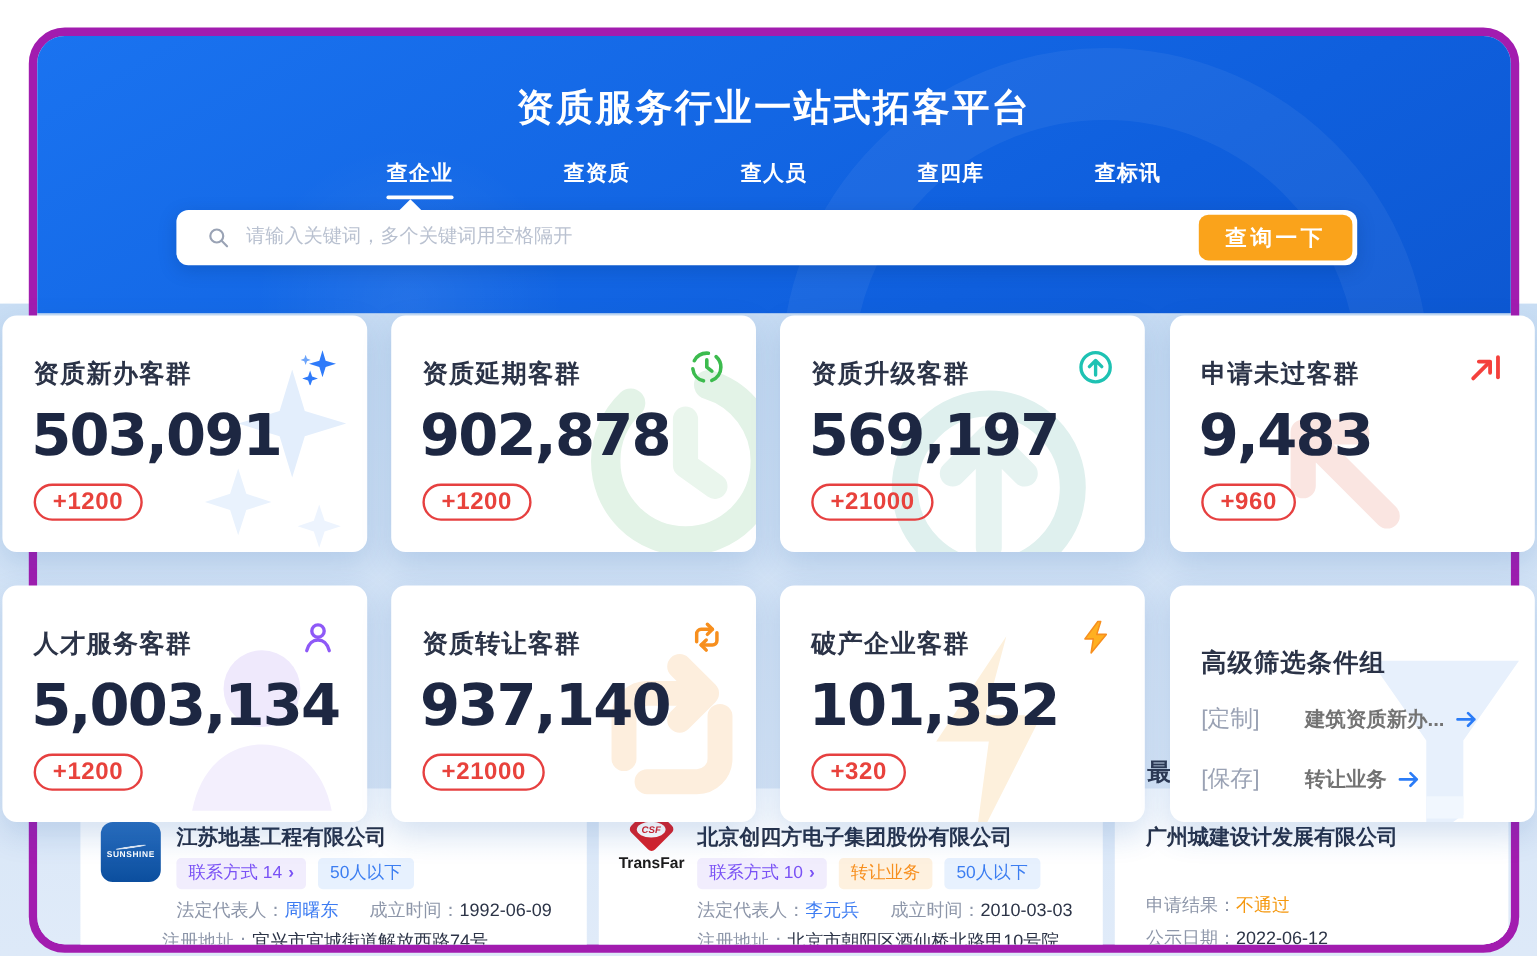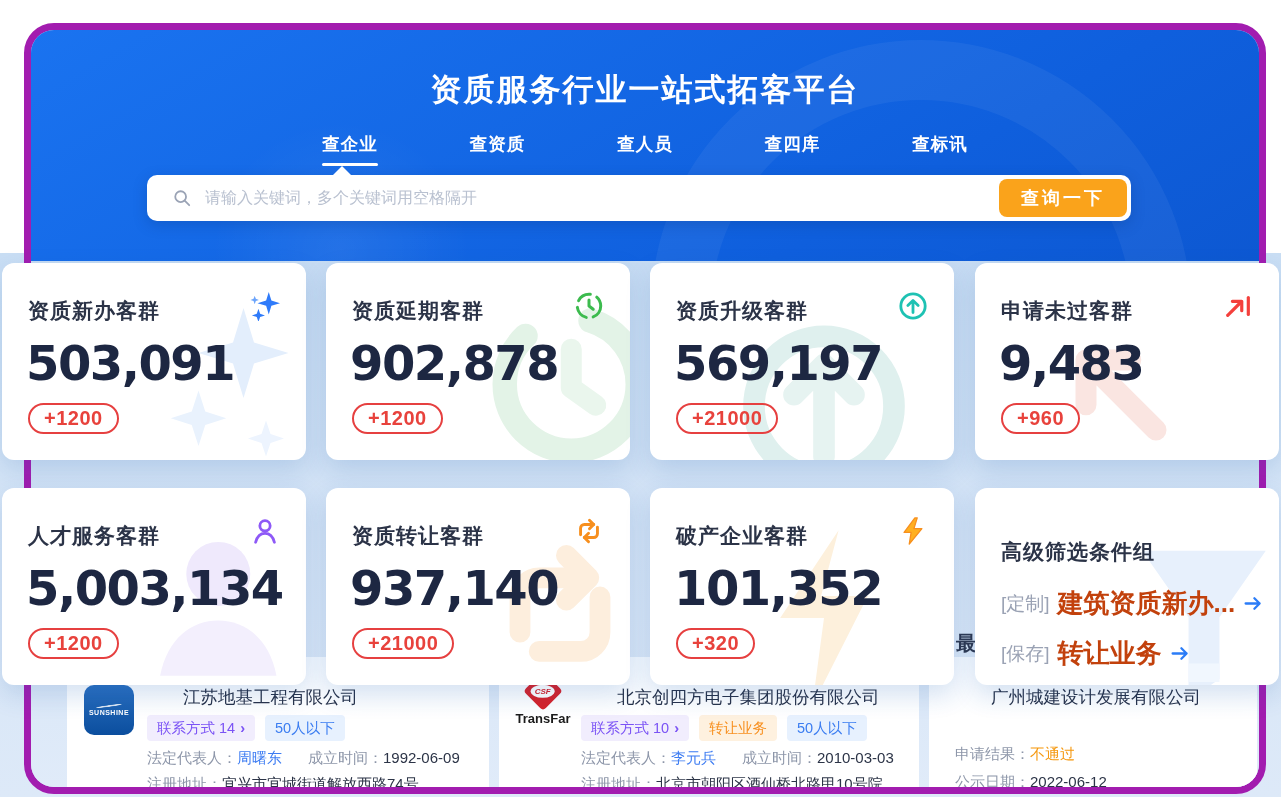--- a/index.html
+++ b/index.html
@@ -42,24 +42,24 @@
   .card-icon{position:absolute;right:26px;top:28px;width:30px;height:30px;}
   .card-value{position:absolute;left:24px;top:72px;font-size:48px;font-weight:700;color:#1d2742;letter-spacing:-1.5px;
         font-family:"DejaVu Sans","Liberation Sans",sans-serif;}
   .card-badge{position:absolute;left:26px;bottom:26px;border:2px solid #e64040;color:#e8423c;border-radius:18px;
         padding:2px 14px;font-size:20px;font-weight:700;letter-spacing:.5px;}
   .wm{position:absolute;pointer-events:none;}
   
   .f-title{position:absolute;left:26px;top:50px;font-size:21px;font-weight:600;color:#2b3347;letter-spacing:1px;}
   .f-link{position:absolute;left:26px;display:flex;align-items:center;gap:8px;cursor:pointer;white-space:nowrap;}
   .f-prefix{color:#9aa2b4;font-size:19px;}
-  .f-label{color:#c2410c;font-size:26px;font-weight:700;}
+  .f-label{color:#737373;font-size:17px;font-weight:700;margin-left:30px;}
   
   .company{position:absolute;top:627px;height:150px;background:linear-gradient(180deg,#f4f9ff,#ffffff 40%);border-radius:10px;cursor:pointer;}
-  .c-name{position:absolute;top:28px;font-size:17.5px;font-weight:400;color:#27324a;white-space:nowrap;cursor:pointer;margin-left:36px;}
+  .c-name{position:absolute;top:28px;font-size:17.5px;font-weight:700;color:#27324a;white-space:nowrap;cursor:pointer;}
   .c-tags{position:absolute;top:58px;display:flex;gap:10px;}
   .tag{height:26px;line-height:26px;padding:0 10px;border-radius:4px;font-size:14.5px;white-space:nowrap;}
   .tag-contact{background:#f1edfd;color:#7a52f5;cursor:pointer;}
   .tag-contact .chev{margin-left:5px;font-weight:700;}
   .tag-scale{background:#e7f1fe;color:#3b7df1;}
   .tag-listed{background:#fef1df;color:#f78f1e;}
   .c-fields{position:absolute;top:92px;font-size:15px;white-space:nowrap;}
   .lbl{color:#8d96a9;}
   .val{color:#2c3447;}
   .val.link{color:#3d7cf2;cursor:pointer;}
@@ -111,21 +111,21 @@
         <span>SUNSHINE</span>
       </div>
       <div class="c-name" style="left:80px;">江苏地基工程有限公司</div>
       <div class="c-tags" style="left:80px;">
         <span class="tag tag-contact"><span>联系方式 14</span><span class="chev">›</span></span>
         <span class="tag tag-scale">50人以下</span>
       </div>
       <div class="c-fields" style="left:80px;">
         <span class="lbl">法定代表人：</span><span class="val link">周曙东</span><span class="lbl fgap">成立时间：</span><span class="val">1992-06-09</span>
       </div>
-      <div class="c-addr" style="left:80px;text-decoration:underline;">
+      <div class="c-addr" style="left:68px;text-decoration:underline;">
         <span class="lbl">注册地址：</span><span class="val">宜兴市宜城街道解放西路74号</span>
       </div>
     </div>
 
     <div class="company" style="left:468px;width:420px;">
       <div class="logo-transfar">
         <div class="tf-diamond">
             <div class="tf-oval">CSF</div>
           </div>
         <div class="tf-name">TransFar</div>

